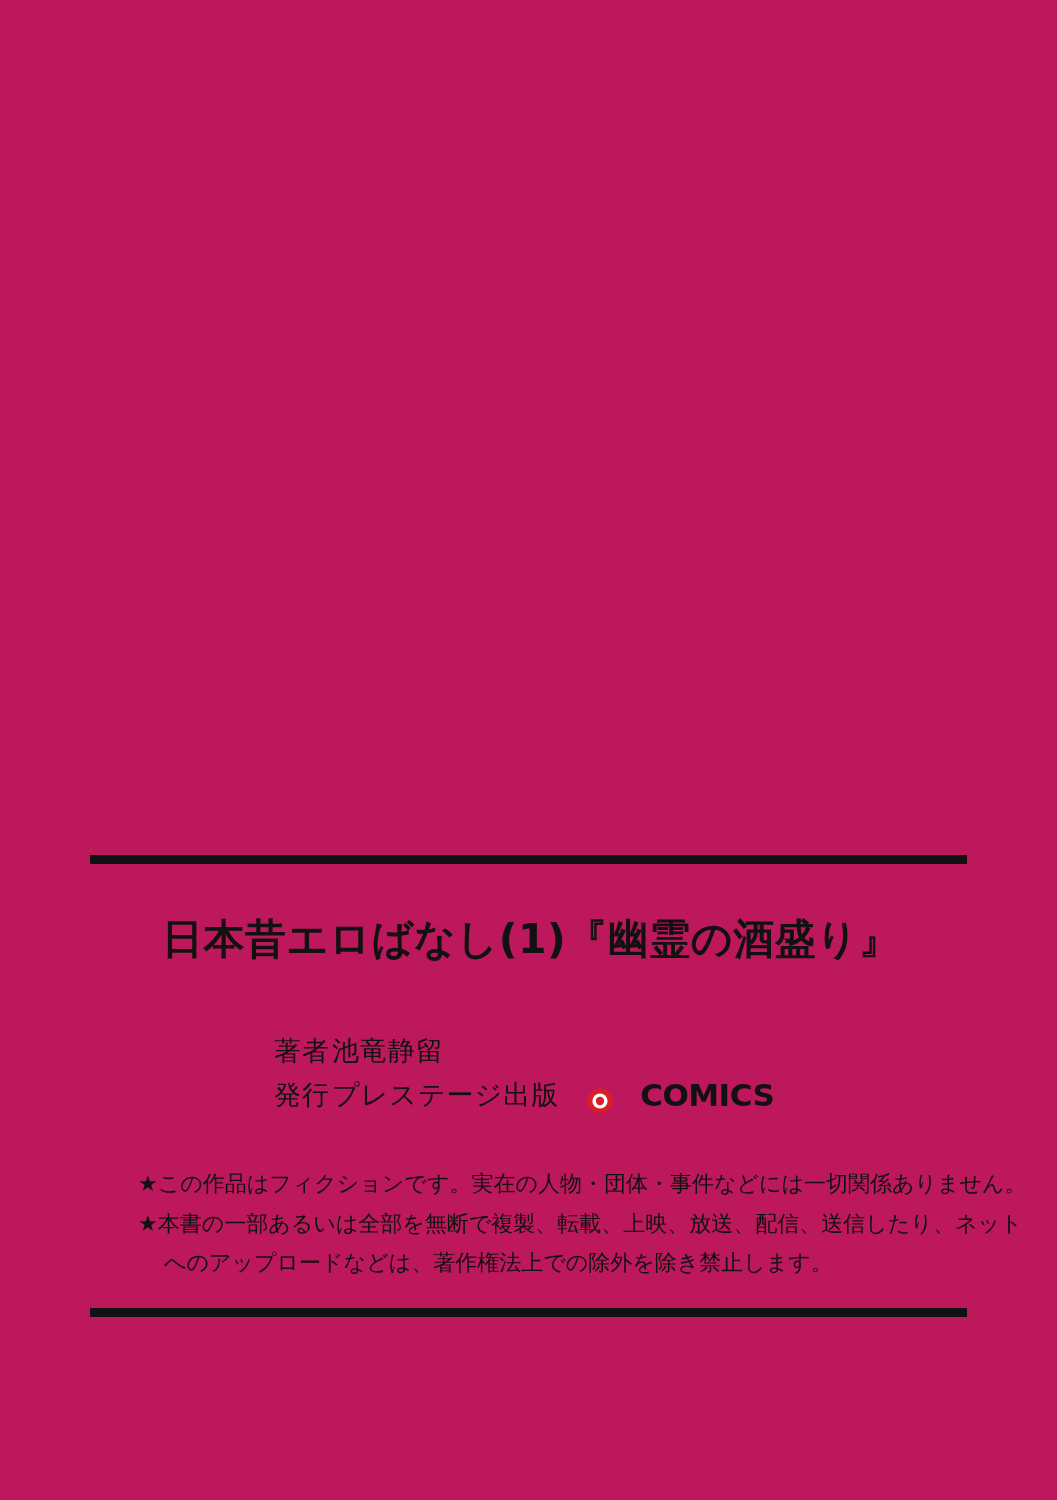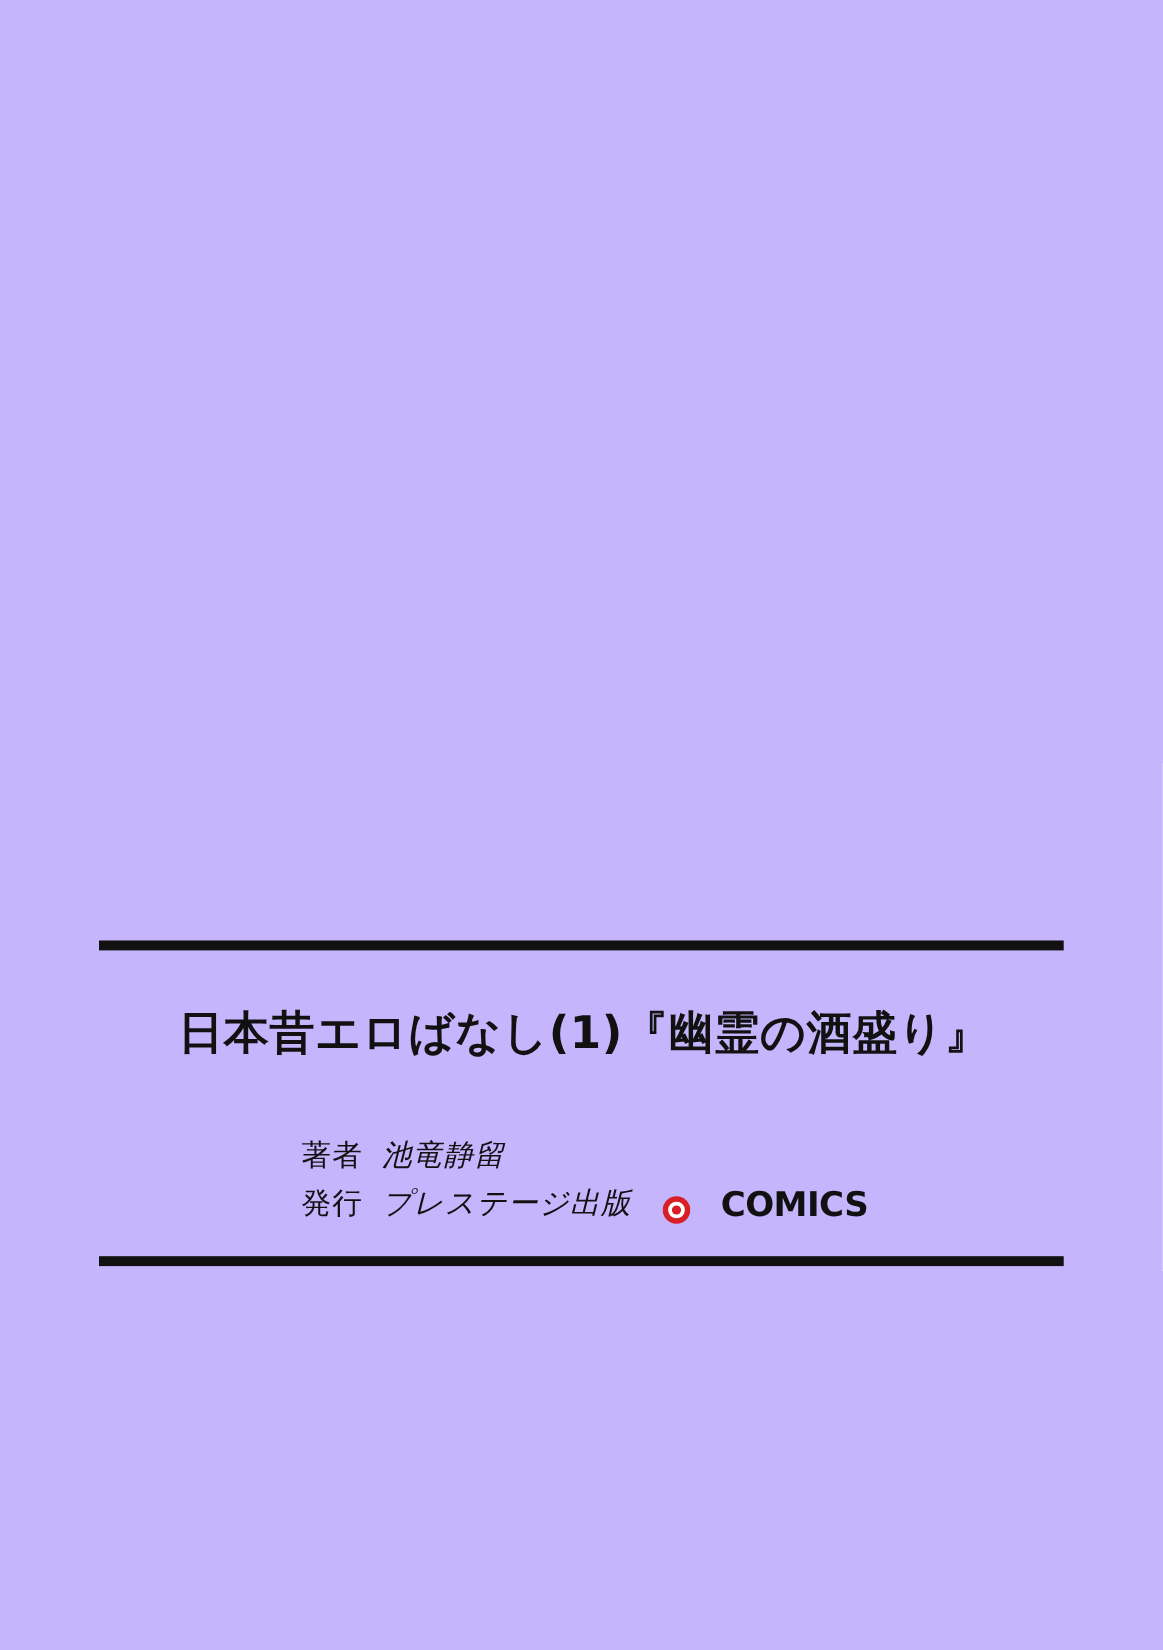--- a/index.html
+++ b/index.html
@@ -12,21 +12,21 @@
     height: 1500px;
     position: relative;
     font-family: "Liberation Sans", sans-serif;
     color: #000000;
     overflow: hidden;
   }
 
   .page {
     position: absolute;
     inset: 0;
-    background: #c4b5fd;
+    background: #be185d;
   }
 
   
   .colophon {
     position: absolute;
     left: 90px;
     right: 90px;
     top: 855px;
   }
 
@@ -61,23 +61,22 @@
     color: #111111;
   }
   .credit-row {
     display: flex;
     white-space: nowrap;
   }
   .credit-label {
     letter-spacing: 1px;
   }
   .credit-value {
-    margin-left: 17px;
+    margin-left: 2px;
     letter-spacing: 1px;
-    font-style: italic;
   }
 
   .comics-logo {
     display: inline-flex;
     align-items: center;
     margin-left: 28px;
     transform: translateY(1px);
     gap: 24px;
   }
   .comics-mark {
@@ -139,17 +138,22 @@
               <circle cx="13" cy="13" r="7.6" fill="#ffffff"></circle>
               <circle cx="13" cy="13" r="4.2" fill="#d81f26"></circle>
             </svg>
           </span>
           <span class="comics-word">COMICS</span>
         </span>
       </div>
 
     </div>
 
+    <div class="notices">
+      <div class="notice-line">★この作品はフィクションです。実在の人物・団体・事件などには一切関係ありません。</div>
+      <div class="notice-line">★本書の一部あるいは全部を無断で複製、転載、上映、放送、配信、送信したり、ネット</div>
+      <div class="notice-cont">へのアップロードなどは、著作権法上での除外を除き禁止します。</div>
+    </div>
 
     <div class="rule-bottom"></div>
 
   </div>
 </div>
 
 </body></html>

